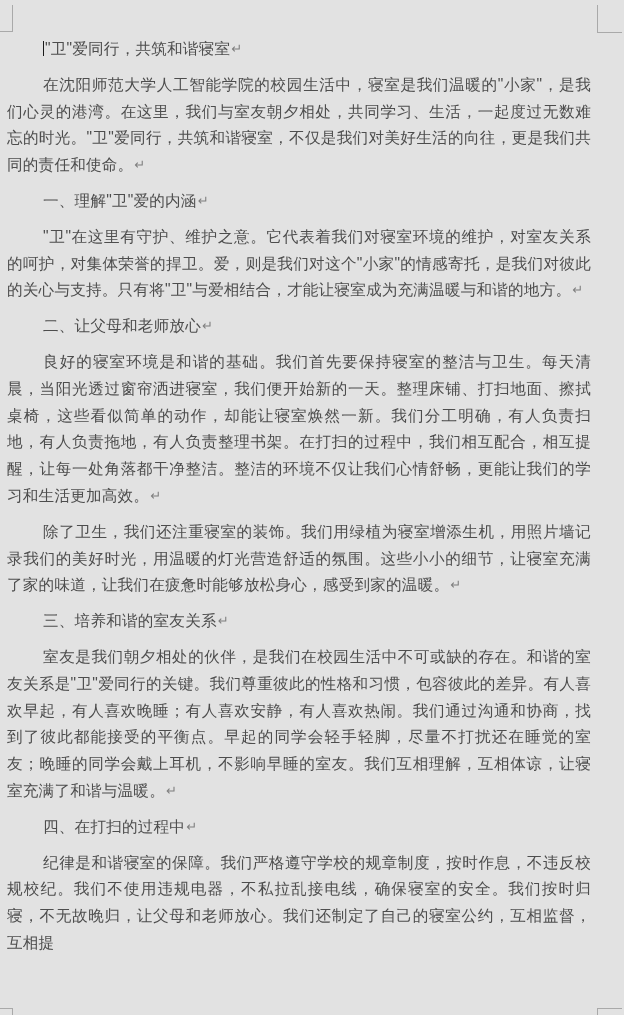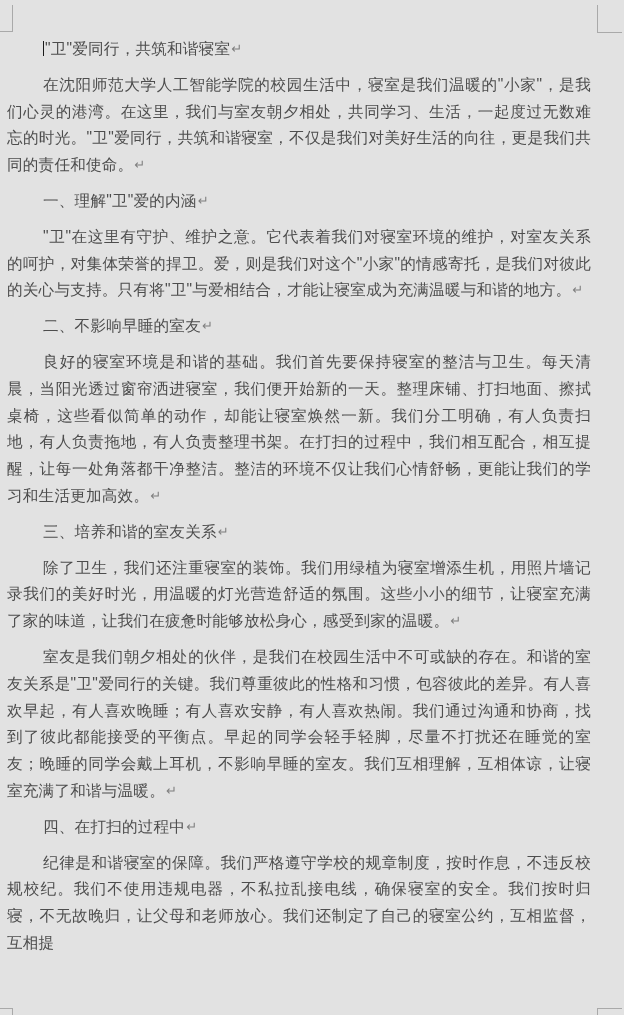--- a/index.html
+++ b/index.html
@@ -85,21 +85,21 @@
 <div id="page">
   <div class="crop crop-tl"></div>
   <div class="crop crop-tr"></div>
   <div class="crop crop-bl"></div>
   <div class="crop crop-br"></div>
   <div id="doc">
       <p><span class="caret"></span><span>"卫"爱同行，共筑和谐寝室</span><span class="pmark">↵</span></p>
       <p><span>在沈阳师范大学人工智能学院的校园生活中，寝室是我们温暖的"小家"，是我们心灵的港湾。在这里，我们与室友朝夕相处，共同学习、生活，一起度过无数难忘的时光。"卫"爱同行，共筑和谐寝室，不仅是我们对美好生活的向往，更是我们共同的责任和使命。</span><span class="pmark">↵</span></p>
       <p><span>一、理解"卫"爱的内涵</span><span class="pmark">↵</span></p>
       <p><span>"卫"在这里有守护、维护之意。它代表着我们对寝室环境的维护，对室友关系的呵护，对集体荣誉的捍卫。爱，则是我们对这个"小家"的情感寄托，是我们对彼此的关心与支持。只有将"卫"与爱相结合，才能让寝室成为充满温暖与和谐的地方。</span><span class="pmark">↵</span></p>
-      <p><span>二、不影响早睡的室友</span><span class="pmark">↵</span></p>
+      <p><span>二、让父母和老师放心</span><span class="pmark">↵</span></p>
       <p><span>良好的寝室环境是和谐的基础。我们首先要保持寝室的整洁与卫生。每天清晨，当阳光透过窗帘洒进寝室，我们便开始新的一天。整理床铺、打扫地面、擦拭桌椅，这些看似简单的动作，却能让寝室焕然一新。我们分工明确，有人负责扫地，有人负责拖地，有人负责整理书架。在打扫的过程中，我们相互配合，相互提醒，让每一处角落都干净整洁。整洁的环境不仅让我们心情舒畅，更能让我们的学习和生活更加高效。</span><span class="pmark">↵</span></p>
+      <p><span>除了卫生，我们还注重寝室的装饰。我们用绿植为寝室增添生机，用照片墙记录我们的美好时光，用温暖的灯光营造舒适的氛围。这些小小的细节，让寝室充满了家的味道，让我们在疲惫时能够放松身心，感受到家的温暖。</span><span class="pmark">↵</span></p>
       <p><span>三、培养和谐的室友关系</span><span class="pmark">↵</span></p>
-      <p><span>除了卫生，我们还注重寝室的装饰。我们用绿植为寝室增添生机，用照片墙记录我们的美好时光，用温暖的灯光营造舒适的氛围。这些小小的细节，让寝室充满了家的味道，让我们在疲惫时能够放松身心，感受到家的温暖。</span><span class="pmark">↵</span></p>
       <p><span>室友是我们朝夕相处的伙伴，是我们在校园生活中不可或缺的存在。和谐的室友关系是"卫"爱同行的关键。我们尊重彼此的性格和习惯，包容彼此的差异。有人喜欢早起，有人喜欢晚睡；有人喜欢安静，有人喜欢热闹。我们通过沟通和协商，找到了彼此都能接受的平衡点。早起的同学会轻手轻脚，尽量不打扰还在睡觉的室友；晚睡的同学会戴上耳机，不影响早睡的室友。我们互相理解，互相体谅，让寝室充满了和谐与温暖。</span><span class="pmark">↵</span></p>
       <p><span>四、在打扫的过程中</span><span class="pmark">↵</span></p>
       <p><span>纪律是和谐寝室的保障。我们严格遵守学校的规章制度，按时作息，不违反校规校纪。我们不使用违规电器，不私拉乱接电线，确保寝室的安全。我们按时归寝，不无故晚归，让父母和老师放心。我们还制定了自己的寝室公约，互相监督，互相提</span></p>
     </div>
 </div>
 
 </body></html>

